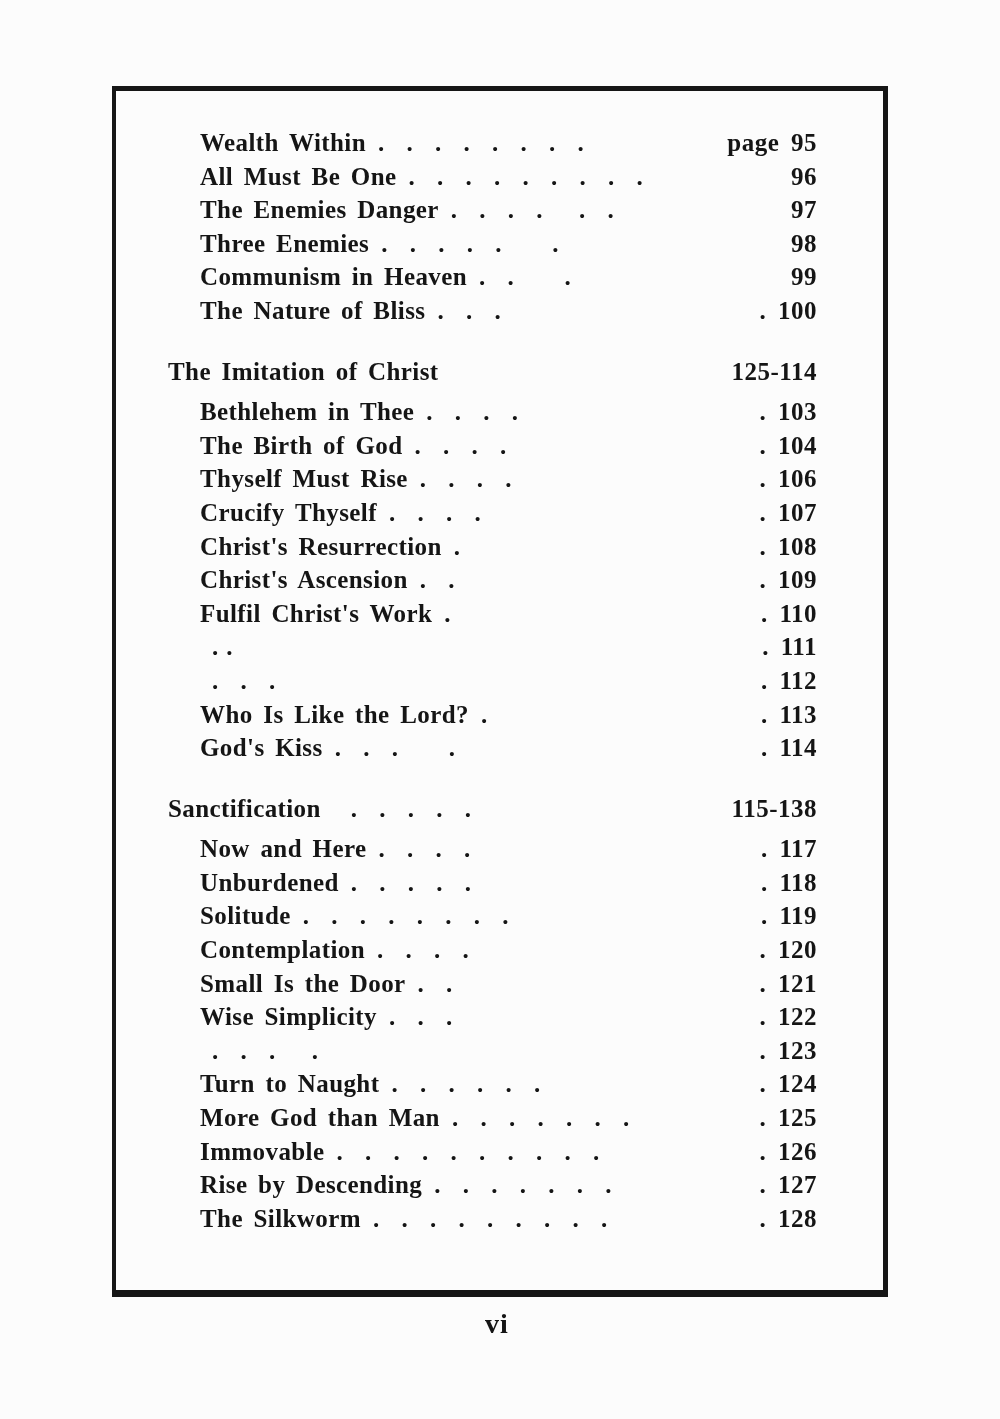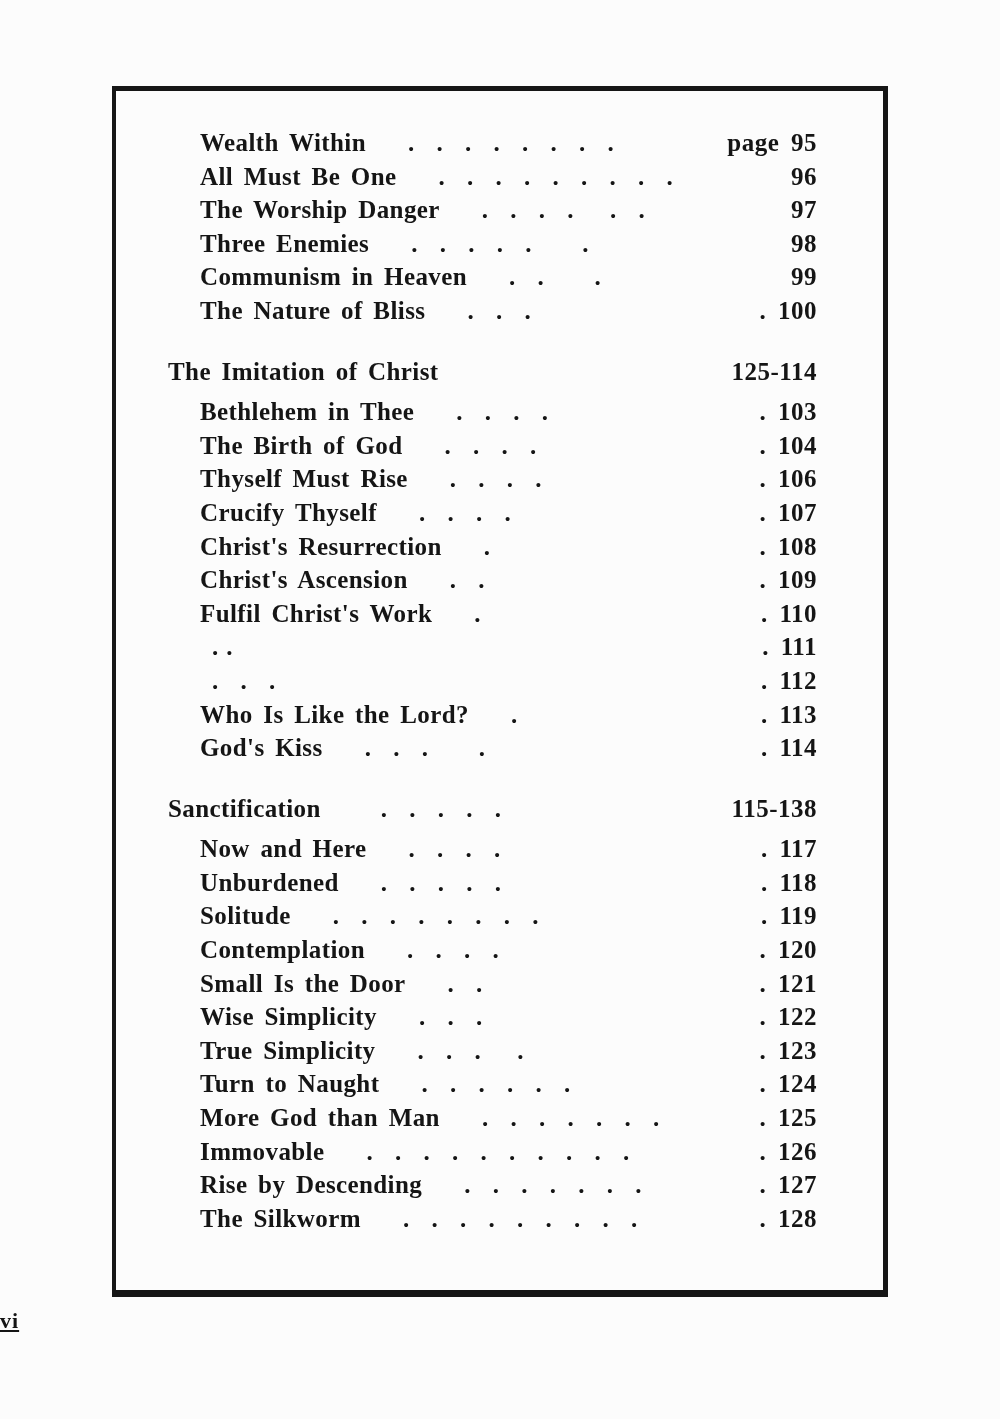--- a/index.html
+++ b/index.html
@@ -36,21 +36,20 @@
     height: 100%;
     padding: 35px 66px 0 52px;
   }
   .toc-row {
     display: flex;
     align-items: flex-end;
     height: 33.6px;
     line-height: 33.6px;
     font-size: 25px;
     white-space: pre;
-    gap: 30px;
   }
   .toc-row.entry {
     padding-left: 32px;
   }
   .toc-row.heading {
     margin-top: 27px;
     margin-bottom: 7px;
   }
   .row-title {
     word-spacing: 4px;
@@ -71,35 +70,34 @@
     flex: none;
     word-spacing: 5px;
     letter-spacing: 0.5px;
     padding-left: 14px;
   }
   .folio {
     position: absolute;
     left: 0;
     top: 1308px;
     width: 994px;
-    text-align: left;
-    font-size: 22px;
+    text-align: center;
+    font-size: 28px;
     letter-spacing: 1px;
-    text-decoration: underline;
   }
 </style>
 </head>
 <body>
 
 <div class="page">
   <div class="frame">
     <div class="toc">
         <div class="toc-row entry"><span class="row-title">Wealth Within</span><span class="row-dots">. . . . . . . .</span><span class="row-page">page 95</span></div>
         <div class="toc-row entry"><span class="row-title">All Must Be One</span><span class="row-dots">. . . . . . . . .</span><span class="row-page">96</span></div>
-        <div class="toc-row entry"><span class="row-title">The Worship Danger</span><span class="row-dots">. . . .  . .</span><span class="row-page">97</span></div>
+        <div class="toc-row entry"><span class="row-title">The Enemies Danger</span><span class="row-dots">. . . .  . .</span><span class="row-page">97</span></div>
         <div class="toc-row entry"><span class="row-title">Three Enemies</span><span class="row-dots">. . . . .   .</span><span class="row-page">98</span></div>
         <div class="toc-row entry"><span class="row-title">Communism in Heaven</span><span class="row-dots">. .   .</span><span class="row-page">99</span></div>
         <div class="toc-row entry"><span class="row-title">The Nature of Bliss</span><span class="row-dots">. . .</span><span class="row-page">. 100</span></div>
         <div class="toc-row heading"><span class="row-title">The Imitation of Christ</span><span class="row-page">125-114</span></div>
         <div class="toc-row entry"><span class="row-title">Bethlehem in Thee</span><span class="row-dots">. . . .</span><span class="row-page">. 103</span></div>
         <div class="toc-row entry"><span class="row-title">The Birth of God</span><span class="row-dots">. . . .</span><span class="row-page">. 104</span></div>
         <div class="toc-row entry"><span class="row-title">Thyself Must Rise</span><span class="row-dots">. . . .</span><span class="row-page">. 106</span></div>
         <div class="toc-row entry"><span class="row-title">Crucify Thyself</span><span class="row-dots">. . . .</span><span class="row-page">. 107</span></div>
         <div class="toc-row entry"><span class="row-title">Christ's Resurrection</span><span class="row-dots">.</span><span class="row-page">. 108</span></div>
         <div class="toc-row entry"><span class="row-title">Christ's Ascension</span><span class="row-dots">. .</span><span class="row-page">. 109</span></div>
@@ -108,21 +106,21 @@
         <div class="toc-row entry"><span class="row-dots">. . .</span><span class="row-page">. 112</span></div>
         <div class="toc-row entry"><span class="row-title">Who Is Like the Lord?</span><span class="row-dots">.</span><span class="row-page">. 113</span></div>
         <div class="toc-row entry"><span class="row-title">God's Kiss</span><span class="row-dots">. . .   .</span><span class="row-page">. 114</span></div>
         <div class="toc-row heading"><span class="row-title">Sanctification</span><span class="row-dots">. . . . .</span><span class="row-page">115-138</span></div>
         <div class="toc-row entry"><span class="row-title">Now and Here</span><span class="row-dots">. . . .</span><span class="row-page">. 117</span></div>
         <div class="toc-row entry"><span class="row-title">Unburdened</span><span class="row-dots">. . . . .</span><span class="row-page">. 118</span></div>
         <div class="toc-row entry"><span class="row-title">Solitude</span><span class="row-dots">. . . . . . . .</span><span class="row-page">. 119</span></div>
         <div class="toc-row entry"><span class="row-title">Contemplation</span><span class="row-dots">. . . .</span><span class="row-page">. 120</span></div>
         <div class="toc-row entry"><span class="row-title">Small Is the Door</span><span class="row-dots">. .</span><span class="row-page">. 121</span></div>
         <div class="toc-row entry"><span class="row-title">Wise Simplicity</span><span class="row-dots">. . .</span><span class="row-page">. 122</span></div>
-        <div class="toc-row entry"><span class="row-title">True Simplicity</span><span class="row-dots">. . .  .</span><span class="row-page">. 123</span></div>
+        <div class="toc-row entry"><span class="row-dots">. . .  .</span><span class="row-page">. 123</span></div>
         <div class="toc-row entry"><span class="row-title">Turn to Naught</span><span class="row-dots">. . . . . .</span><span class="row-page">. 124</span></div>
         <div class="toc-row entry"><span class="row-title">More God than Man</span><span class="row-dots">. . . . . . .</span><span class="row-page">. 125</span></div>
         <div class="toc-row entry"><span class="row-title">Immovable</span><span class="row-dots">. . . . . . . . . .</span><span class="row-page">. 126</span></div>
         <div class="toc-row entry"><span class="row-title">Rise by Descending</span><span class="row-dots">. . . . . . .</span><span class="row-page">. 127</span></div>
         <div class="toc-row entry"><span class="row-title">The Silkworm</span><span class="row-dots">. . . . . . . . .</span><span class="row-page">. 128</span></div>
       </div>
   </div>
   <div class="folio">vi</div>
 </div>
 

